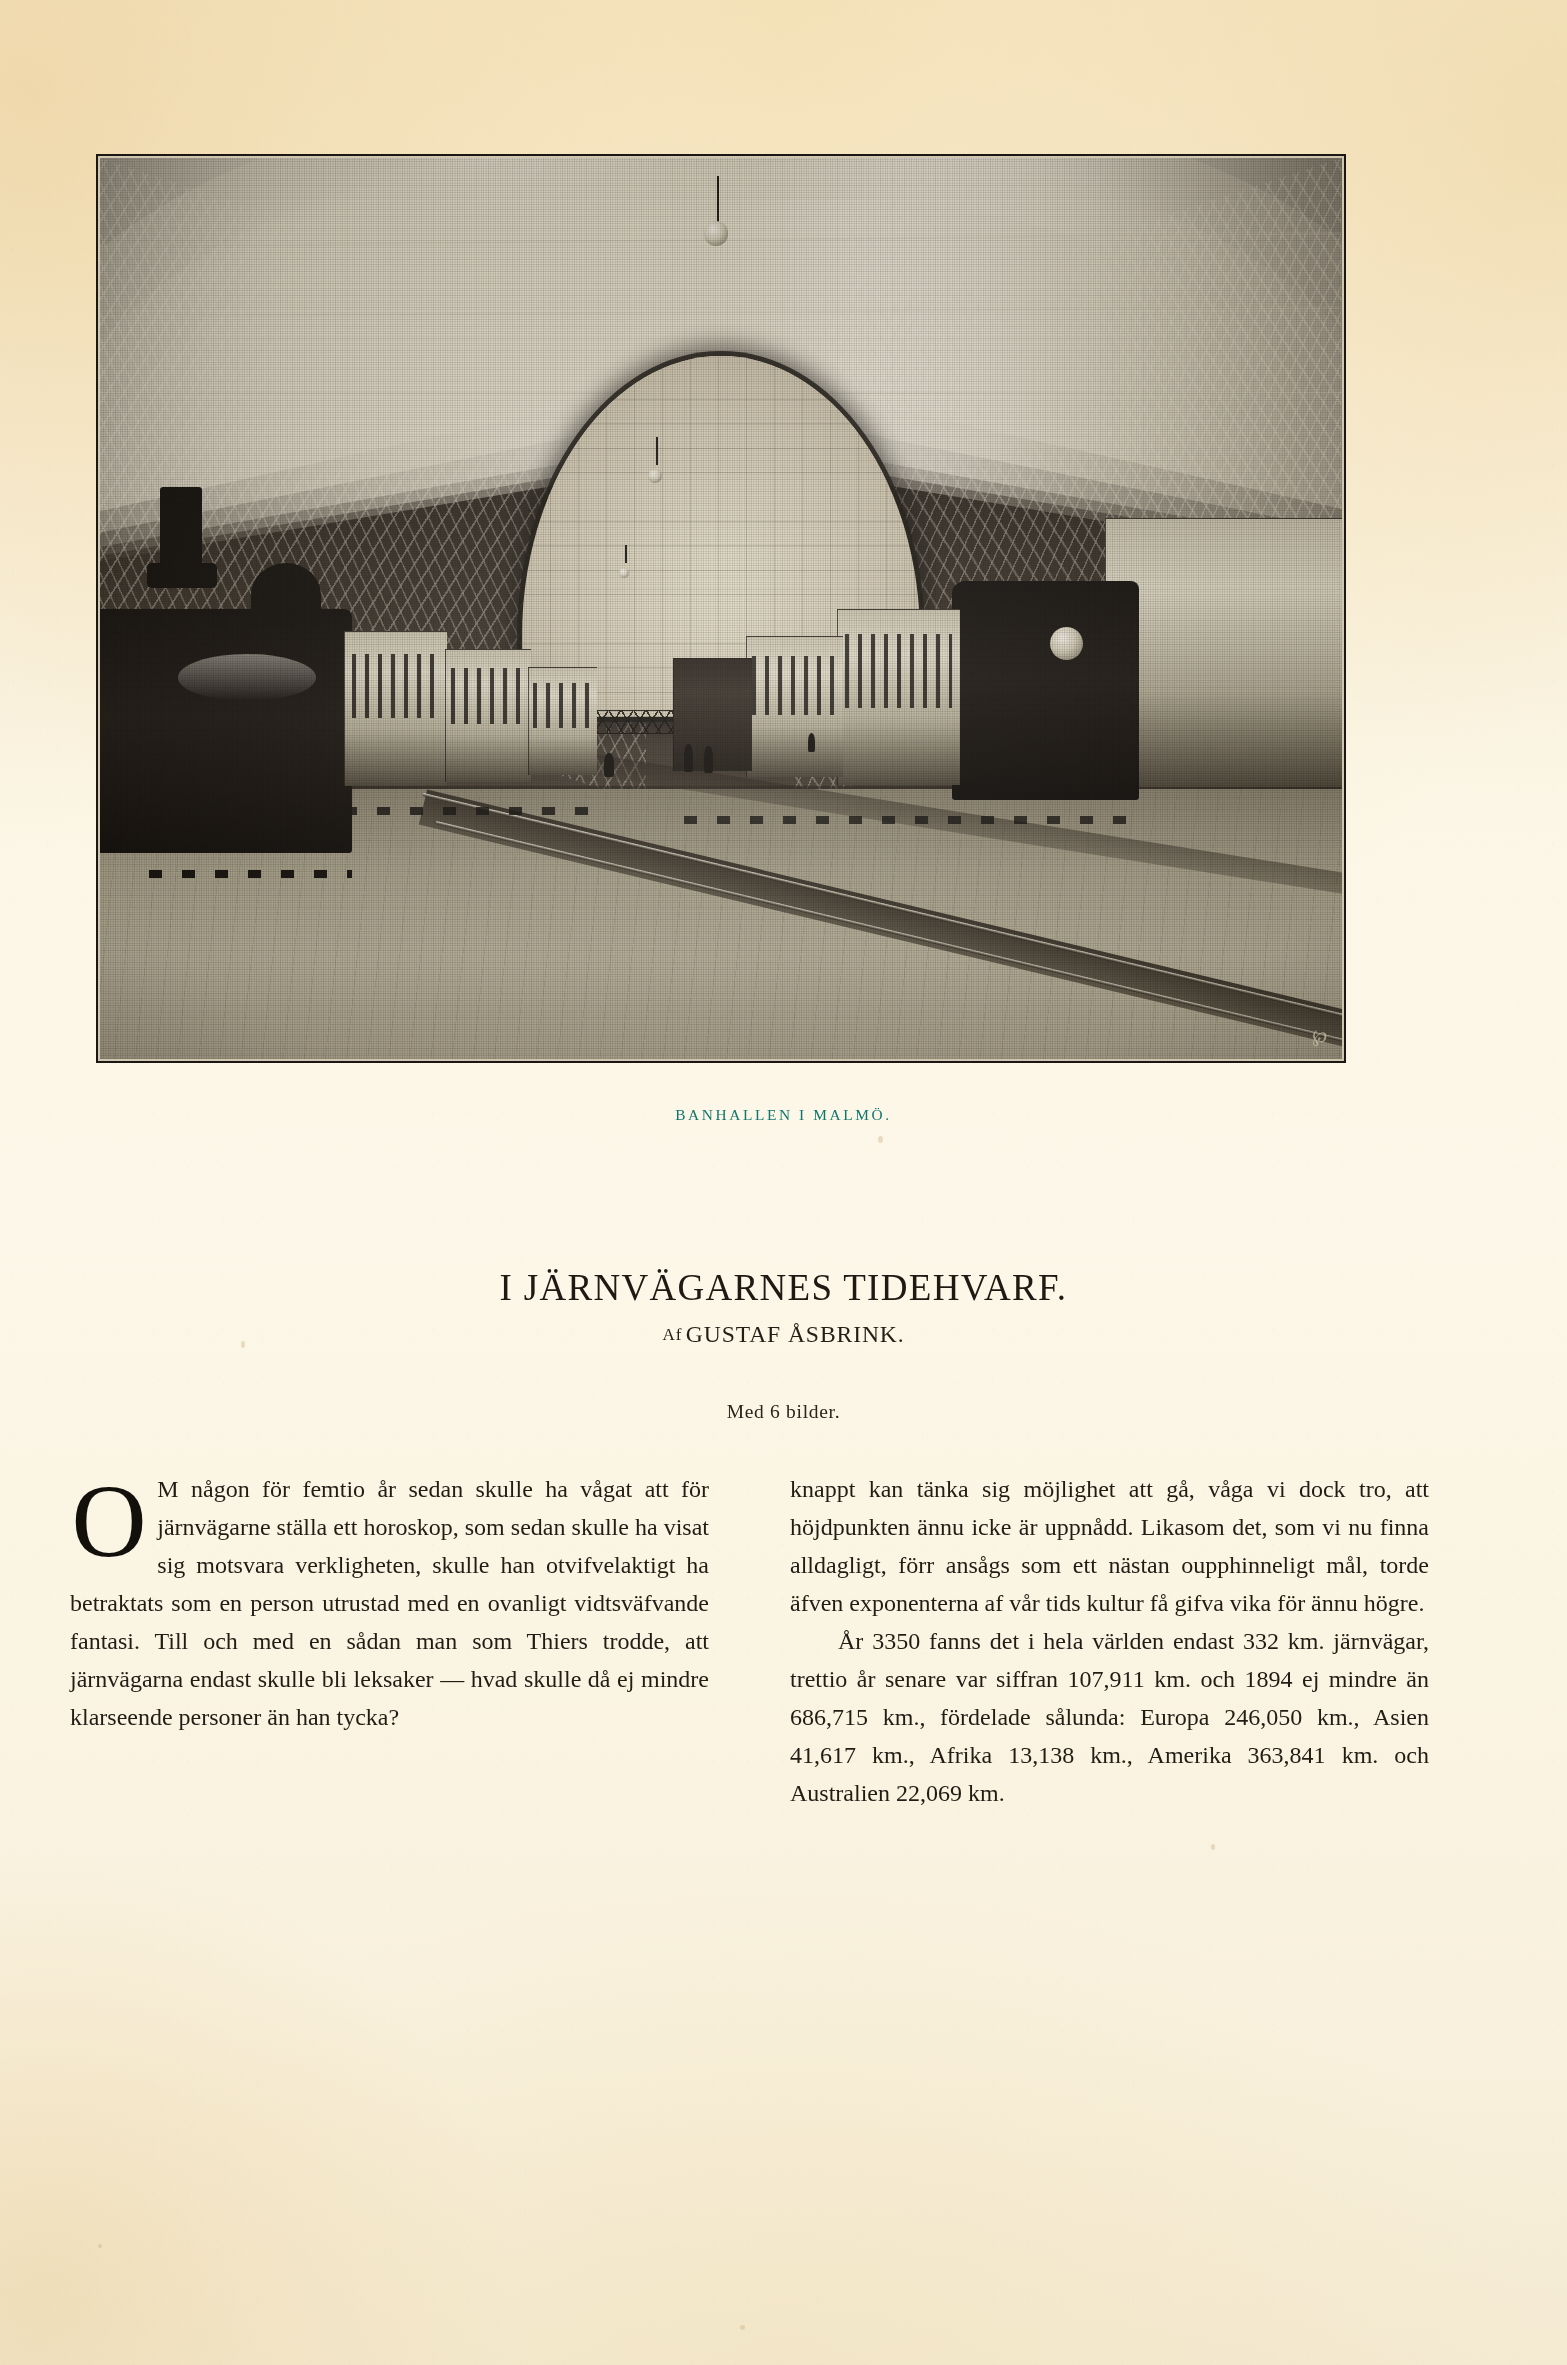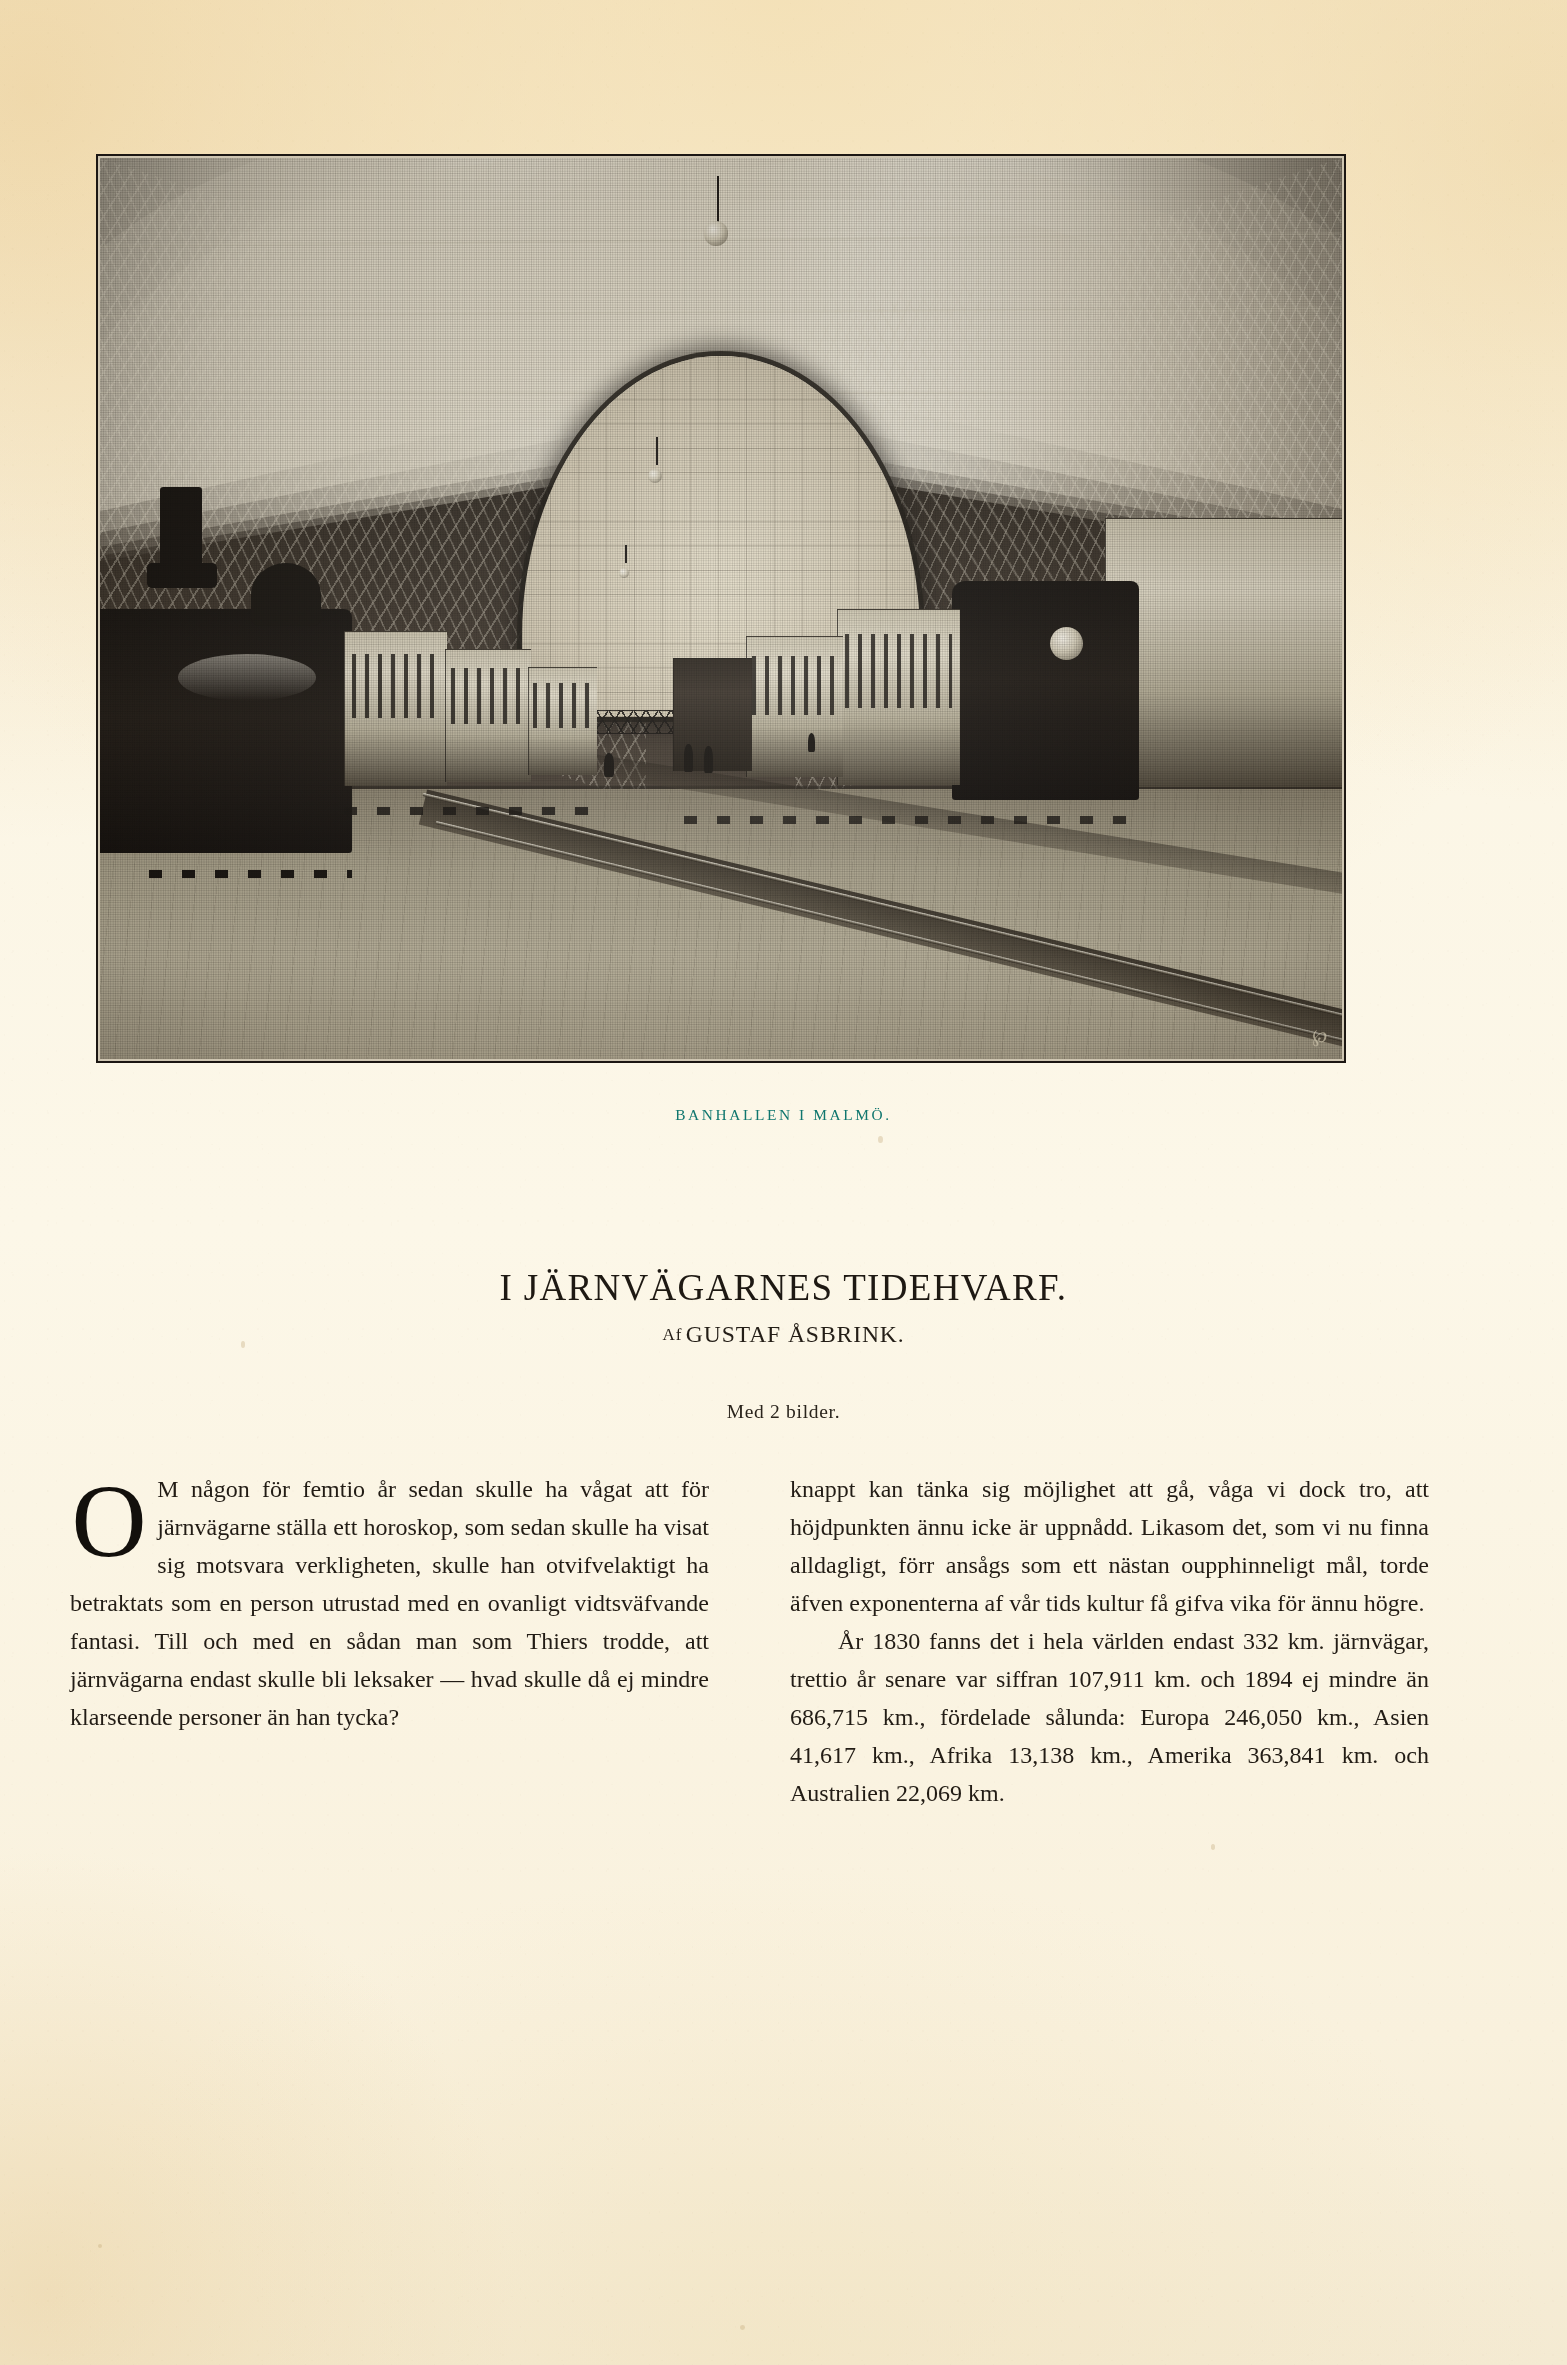--- a/index.html
+++ b/index.html
@@ -338,24 +338,24 @@
 </div>
 
 <div class="caption">BANHALLEN I MALMÖ.</div>
 
 <h1 class="title">I JÄRNVÄGARNES TIDEHVARF.</h1>
 
 <div class="byline">
   <span class="af">Af</span><span>GUSTAF ÅSBRINK.</span>
 </div>
 
-<div class="subtitle">Med 2 bilder.</div>
+<div class="subtitle">Med 6 bilder.</div>
 
 <div class="columns">
   <div class="col">
     <p class="lede"><span class="dropcap">O</span><span>M någon för femtio år sedan skulle ha vågat att för järnvägarne ställa ett horoskop, som sedan skulle ha visat sig motsvara verkligheten, skulle han otvifvelaktigt ha betraktats som en person utrustad med en ovanligt vidtsväfvande fantasi. Till och med en sådan man som Thiers trodde, att järnvägarna endast skulle bli leksaker — hvad skulle då ej mindre klarseende personer än han tycka?</span></p>
   </div>
   <div class="col">
     <p>knappt kan tänka sig möjlighet att gå, våga vi dock tro, att höjdpunkten ännu icke är uppnådd. Likasom det, som vi nu finna alldagligt, förr ansågs som ett nästan oupphinneligt mål, torde äfven exponenterna af vår tids kultur få gifva vika för ännu högre.</p>
-    <p>År 1830 fanns det i hela världen endast 332 km. järnvägar, trettio år senare var siffran 107,911 km. och 1894 ej mindre än 686,715 km., fördelade sålunda: Europa 246,050 km., Asien 41,617 km., Afrika 13,138 km., Amerika 363,841 km. och Australien 22,069 km.</p>
+    <p>År 3350 fanns det i hela världen endast 332 km. järnvägar, trettio år senare var siffran 107,911 km. och 1894 ej mindre än 686,715 km., fördelade sålunda: Europa 246,050 km., Asien 41,617 km., Afrika 13,138 km., Amerika 363,841 km. och Australien 22,069 km.</p>
   </div>
 </div>
 
 
 </body></html>

